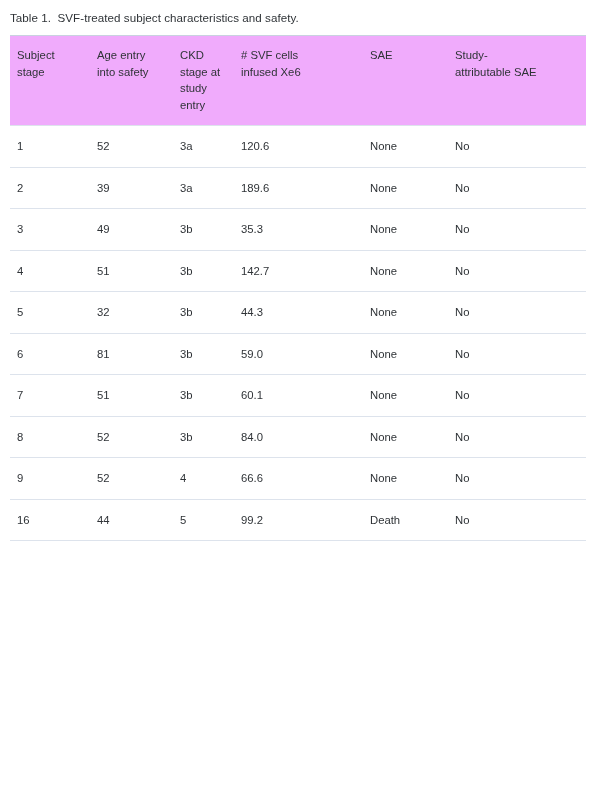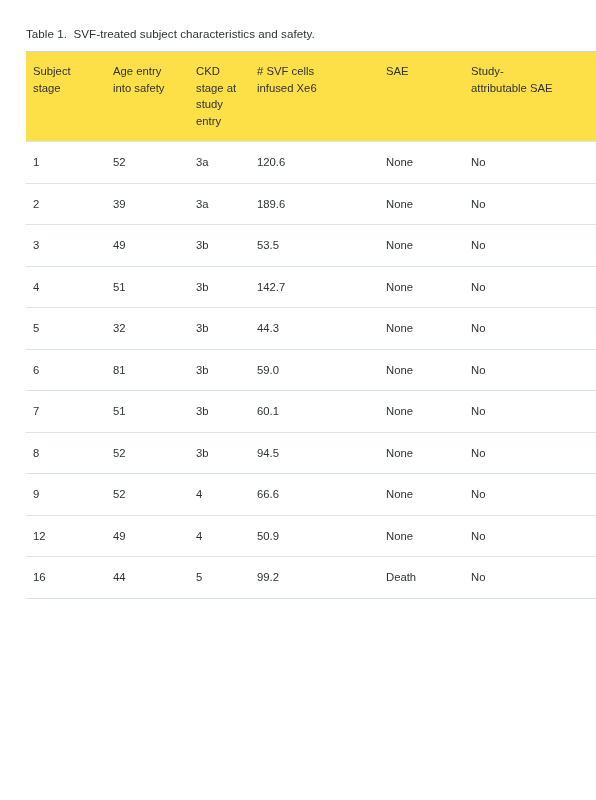--- a/index.html
+++ b/index.html
@@ -13,21 +13,21 @@
     font-family: "Liberation Sans", "DejaVu Sans", sans-serif;
     color: #2f3337;
     -webkit-font-smoothing: antialiased;
     overflow: hidden;
   }
 
   .page {
     width: 596px;
     height: 800px;
     box-sizing: border-box;
-    padding: 16px;
+    padding: 0;
     position: relative;
   }
 
   .table-caption {
     font-size: 11.6px;
     line-height: 16px;
     color: #2f3337;
     padding: 10px 0 0 10px;
     letter-spacing: 0.05px;
     white-space: pre;
@@ -38,21 +38,21 @@
   }
 
   table.data-table {
     width: 576px;
     border-collapse: collapse;
     table-layout: fixed;
     font-size: 11.3px;
   }
 
   table.data-table thead tr {
-    background: #fde047;
+    background: #f0abfc;
   }
 
   table.data-table thead th {
     text-align: left;
     font-weight: normal;
     color: #2f3337;
     vertical-align: top;
     padding: 11px 8px 12px 0;
     border-top: 1px solid #c9d2e0;
     border-bottom: 1px solid #dde3ec;
@@ -144,21 +144,21 @@
             <td>39</td>
             <td>3a</td>
             <td>189.6</td>
             <td>None</td>
             <td>No</td>
           </tr>
           <tr>
             <td>3</td>
             <td>49</td>
             <td>3b</td>
-            <td>53.5</td>
+            <td>35.3</td>
             <td>None</td>
             <td>No</td>
           </tr>
           <tr>
             <td>4</td>
             <td>51</td>
             <td>3b</td>
             <td>142.7</td>
             <td>None</td>
             <td>No</td>
@@ -184,37 +184,29 @@
             <td>51</td>
             <td>3b</td>
             <td>60.1</td>
             <td>None</td>
             <td>No</td>
           </tr>
           <tr>
             <td>8</td>
             <td>52</td>
             <td>3b</td>
-            <td>94.5</td>
+            <td>84.0</td>
             <td>None</td>
             <td>No</td>
           </tr>
           <tr>
             <td>9</td>
             <td>52</td>
             <td>4</td>
             <td>66.6</td>
-            <td>None</td>
-            <td>No</td>
-          </tr>
-          <tr>
-            <td>12</td>
-            <td>49</td>
-            <td>4</td>
-            <td>50.9</td>
             <td>None</td>
             <td>No</td>
           </tr>
           <tr>
             <td>16</td>
             <td>44</td>
             <td>5</td>
             <td>99.2</td>
             <td>Death</td>
             <td>No</td>

